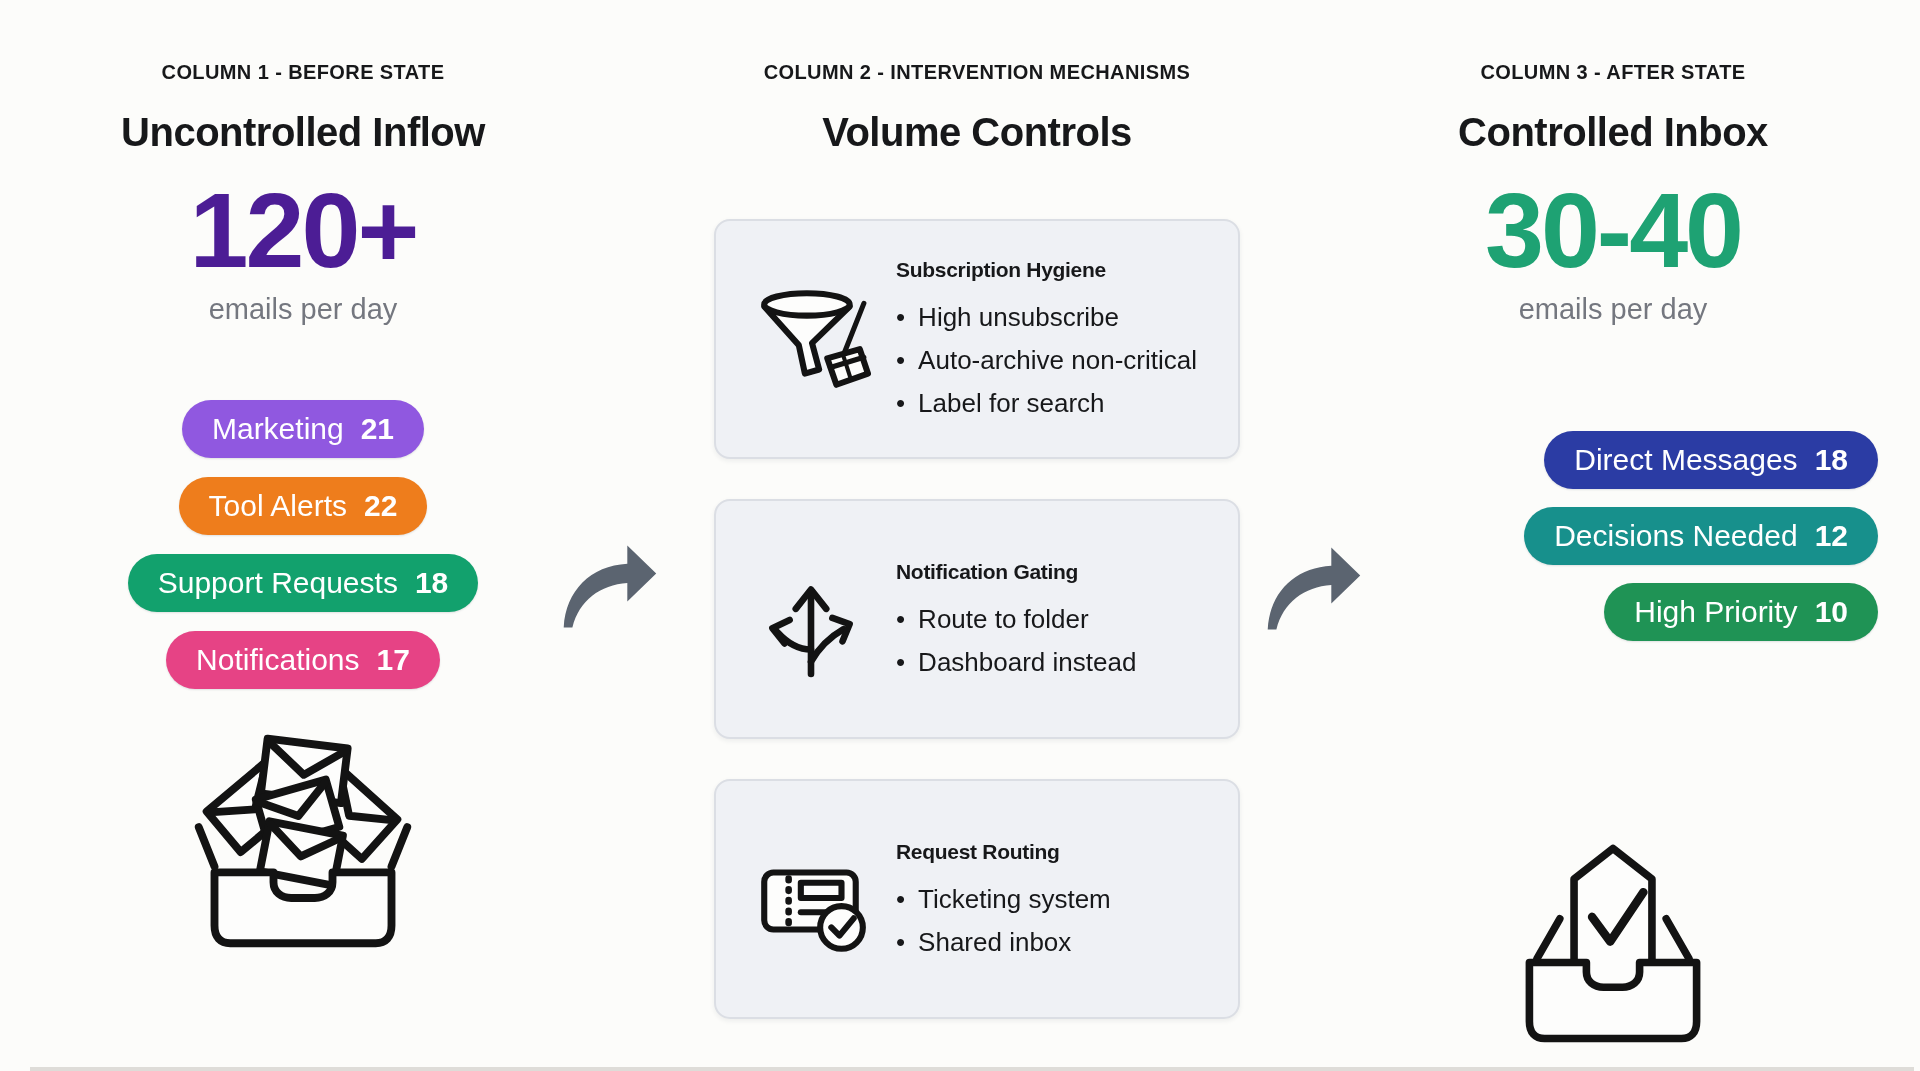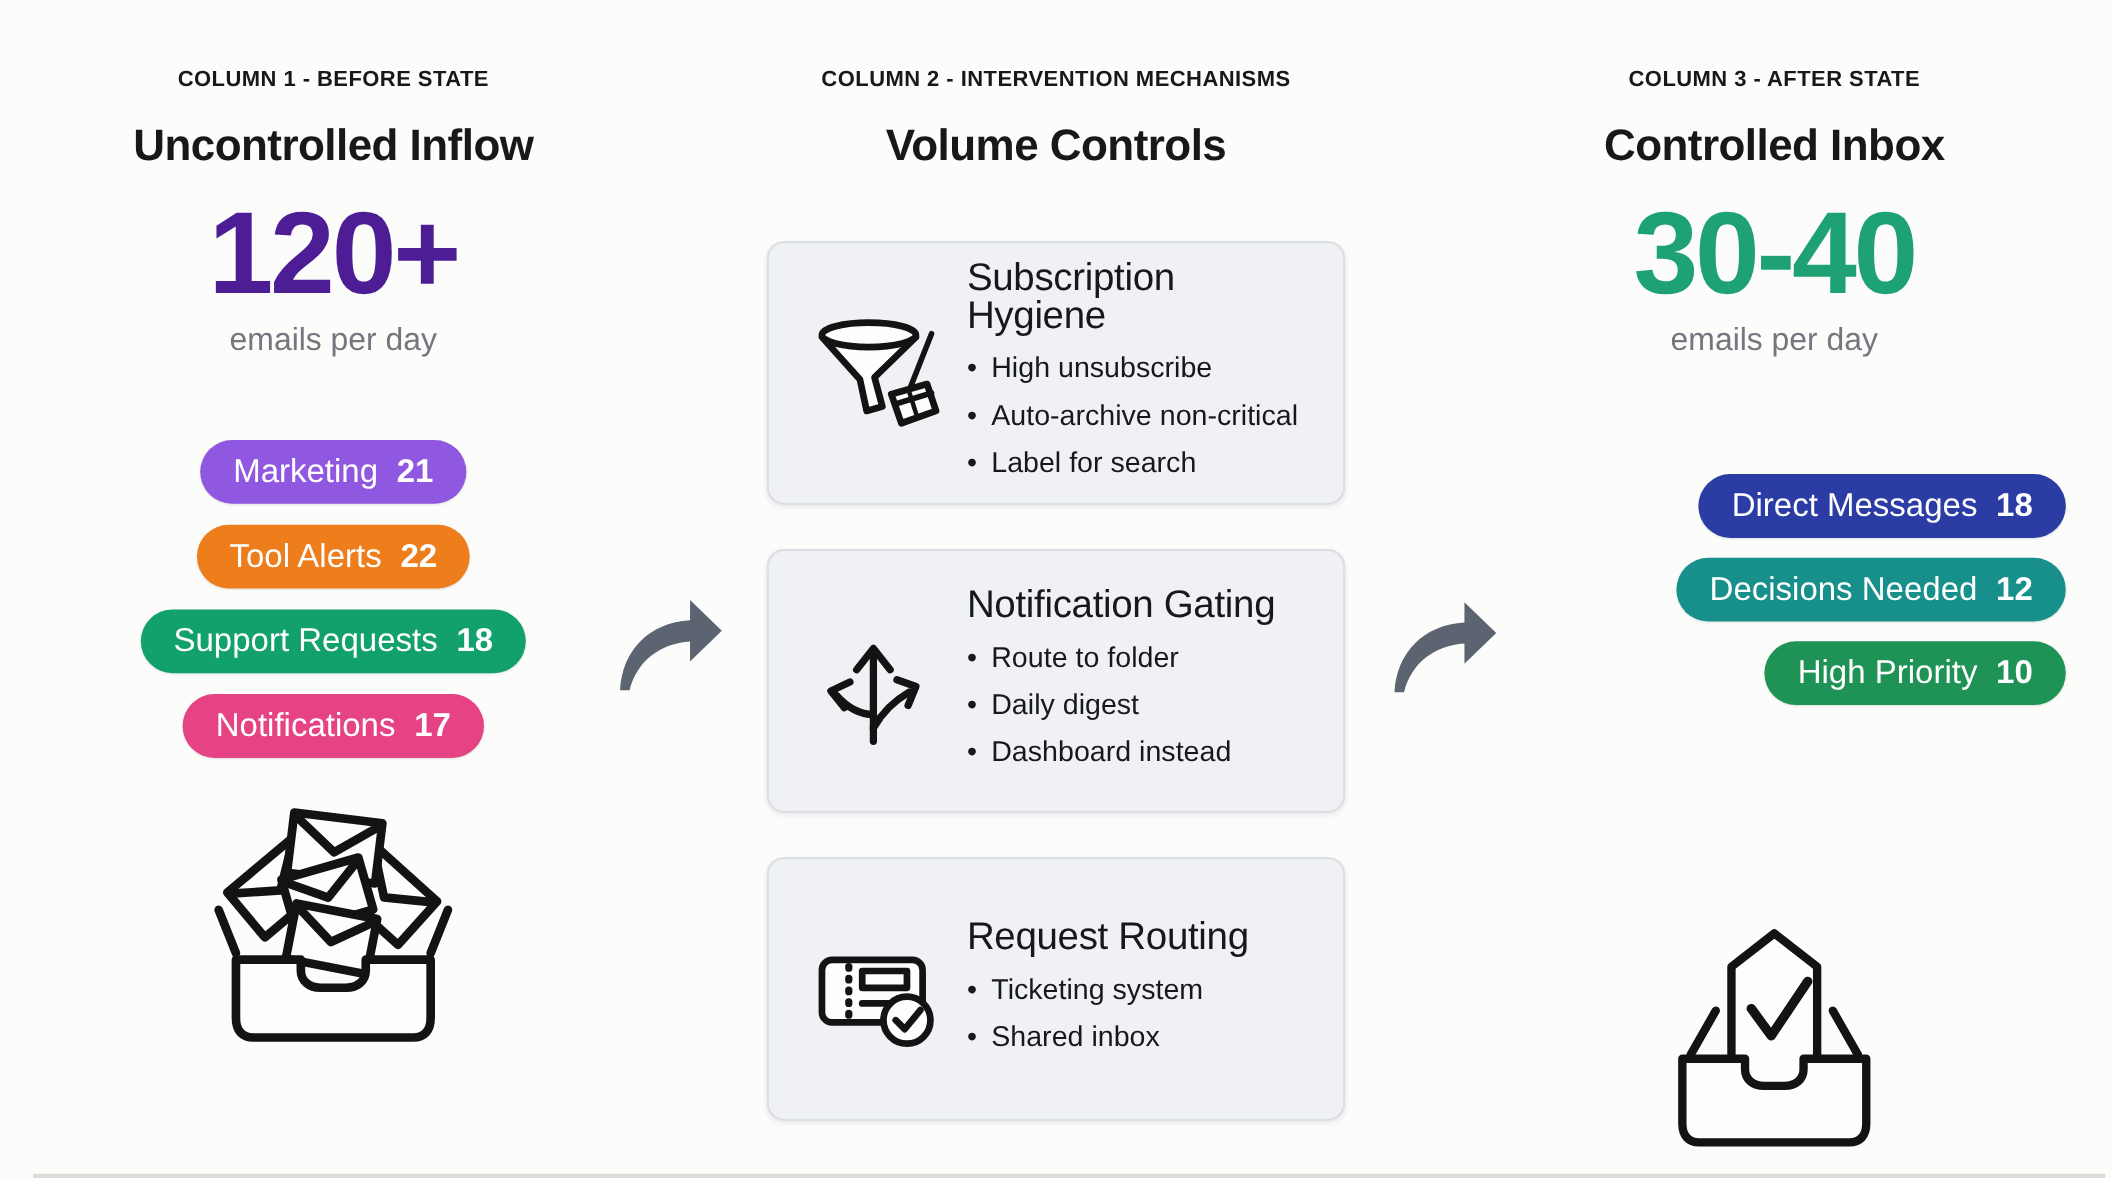--- a/index.html
+++ b/index.html
@@ -3,21 +3,21 @@
 <meta charset="utf-8">
 <style>
   html,body{margin:0;padding:0;}
   body{
     width:1920px;height:1071px;position:relative;overflow:hidden;
     background:#FCFCFA;color:#17181A;
     font-family:"Liberation Sans","DejaVu Sans",sans-serif;
   }
   .col{position:absolute;top:0;text-align:center;}
   #col-before{left:38px;width:530px;}
-  #col-interventions{left:655px;width:610px;}
+  #col-interventions{left:672px;width:610px;}
   #col-after{left:1348px;width:530px;}
 
   .kicker{margin-top:60px;font-size:20px;font-weight:700;letter-spacing:.4px;line-height:24px;}
   .col-title{margin-top:24px;font-size:40px;font-weight:700;line-height:48px;letter-spacing:-.5px;}
 
   .metric{margin-top:18px;font-size:106px;font-weight:700;line-height:112px;letter-spacing:-3px;}
   .metric-caption{margin-top:6px;font-size:29px;color:#74777F;line-height:34px;}
 
   .pills{display:flex;flex-direction:column;align-items:center;}
   #col-before .pills{margin-top:74px;gap:19px;}
@@ -36,21 +36,21 @@
 
   .cards{margin-top:63px;display:flex;flex-direction:column;gap:40px;align-items:center;}
   .card{
     width:526px;height:240px;box-sizing:border-box;
     background:#EFF1F5;border:2px solid #DBDEE4;border-radius:16px;
     box-shadow:0 2px 5px rgba(30,40,60,.07);
     display:flex;align-items:center;text-align:left;padding:0 20px 0 34px;
   }
   .card-icon{flex:0 0 122px;line-height:0;}
   .card-text{margin-left:24px;}
-  .card-title{font-size:35px;font-weight:400;line-height:34px;margin-bottom:9px;letter-spacing:-.3px;}
+  .card-title{font-size:21px;font-weight:700;line-height:34px;margin-bottom:9px;letter-spacing:-.3px;}
   .bullet{font-size:26px;line-height:43px;white-space:nowrap;}
   .bullet::before{content:"•";margin-right:13px;}
 
   .flow-arrow{position:absolute;line-height:0;}
   #flow-arrow-1{left:556px;top:540px;}
   #flow-arrow-2{left:1260px;top:542px;}
 
   .bottom-divider{position:absolute;left:30px;right:6px;bottom:0;height:4px;background:#DEDCD8;}
 
   svg .ink{stroke:#131313;stroke-linecap:round;stroke-linejoin:round;fill:none;}
@@ -154,21 +154,20 @@
             <path class="ink" d="M60,90 C48,90 37,84 27,73"></path>
             <path class="ink" d="M39,61 L22,69 L34,84"></path>
             <path class="ink" d="M60,102 C68,88 78,78 92,70"></path>
             <path class="ink" d="M81,59 L98,65 L91,82"></path>
           </g>
         </svg>
       </div>
       <div class="card-text">
         <div class="card-title">Notification Gating</div>
         <div class="bullet">Route to folder</div>
-        <div class="bullet">Daily digest</div>
         <div class="bullet">Dashboard instead</div>
       </div>
     </div>
 
     <div class="card">
       <div class="card-icon">
         <svg width="122" height="122" viewBox="0 0 120 120">
           <g stroke-width="6">
             <rect class="ink-fill" x="14" y="34" width="90" height="56" rx="9"></rect>
             <path class="ink" d="M38,40 L38,84" stroke-dasharray="1.5 9" stroke-width="6.5"></path>

